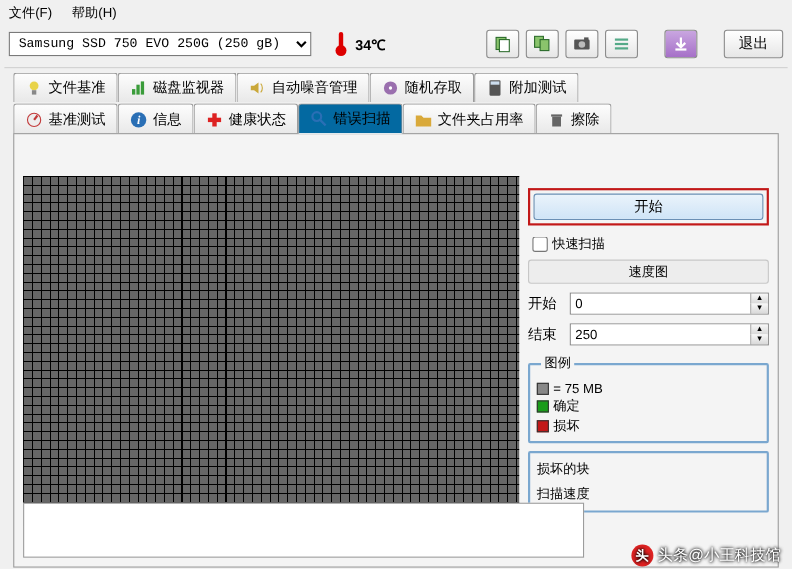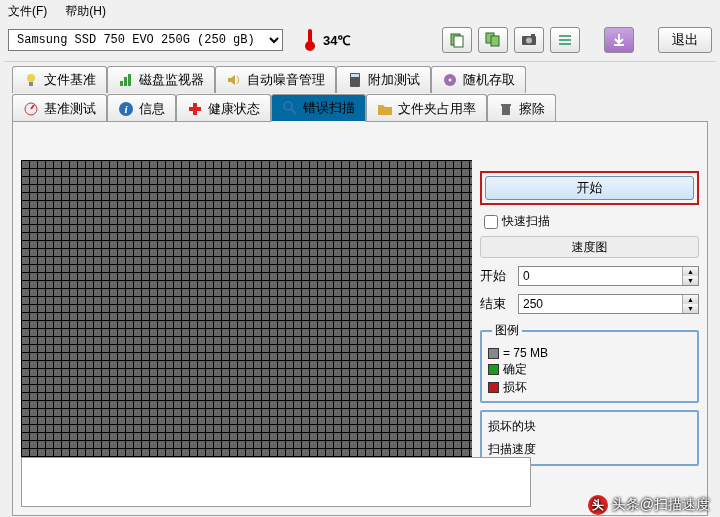--- a/index.html
+++ b/index.html
@@ -253,31 +253,31 @@
     </div>
     <div class="tab">
       <span class="ticon"><svg viewBox="0 0 16 16">
           <path d="M2 6h3l4-3v10l-4-3H2z" fill="#caa83a"></path>
           <path d="M11 4c2 2 2 6 0 8" stroke="#caa83a" fill="none"></path>
         </svg></span>
       <span>自动噪音管理</span>
     </div>
     <div class="tab">
       <span class="ticon"><svg viewBox="0 0 16 16">
+          <circle cx="8" cy="8" r="6" fill="#9a6fae"></circle>
+          <circle cx="8" cy="8" r="1.5" fill="#fff"></circle>
+        </svg></span>
+      <span>随机存取</span>
+    </div>
+    <div class="tab">
+      <span class="ticon"><svg viewBox="0 0 16 16">
           <rect x="3" y="1" width="10" height="14" fill="#555" rx="1"></rect>
           <rect x="4" y="2" width="8" height="3" fill="#cde"></rect>
         </svg></span>
       <span>附加测试</span>
-    </div>
-    <div class="tab">
-      <span class="ticon"><svg viewBox="0 0 16 16">
-          <circle cx="8" cy="8" r="6" fill="#9a6fae"></circle>
-          <circle cx="8" cy="8" r="1.5" fill="#fff"></circle>
-        </svg></span>
-      <span>随机存取</span>
     </div>
   </div>
 
 <div class="tabs" id="tabs2" style="margin-top:-1px">
     <div class="tab">
       <span class="ticon"><svg viewBox="0 0 16 16">
           <circle cx="8" cy="8" r="6" fill="#eee" stroke="#c23a3a"></circle>
           <path d="M8 8L11 4" stroke="#c23a3a" stroke-width="2"></path>
         </svg></span>
       <span>基准测试</span>
@@ -371,14 +371,14 @@
 
     <div class="stats-box">
       <div>损坏的块</div>
       <div>扫描速度</div>
     </div>
   </div>
 </div>
 
 <div class="watermark">
   <span class="wm-logo">头</span>
-  <span>头条@扫描速度</span>
+  <span>头条@小王科技馆</span>
 </div>
 
 </body></html>

